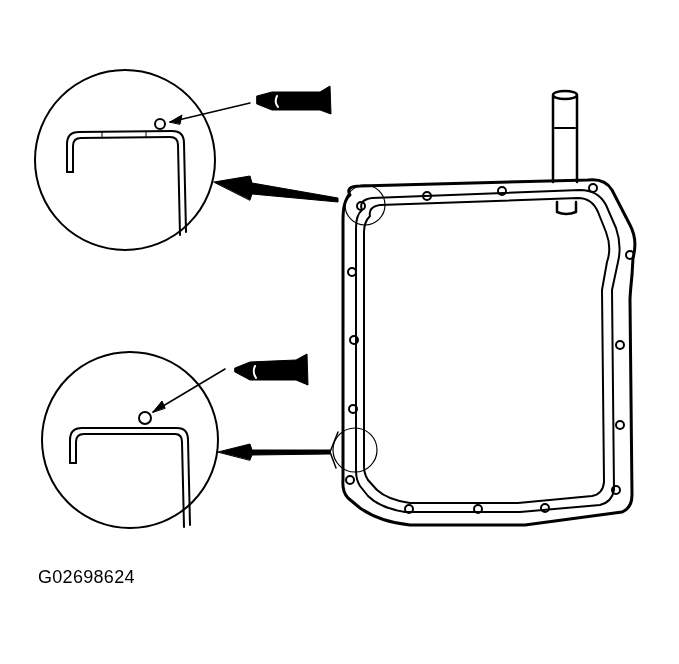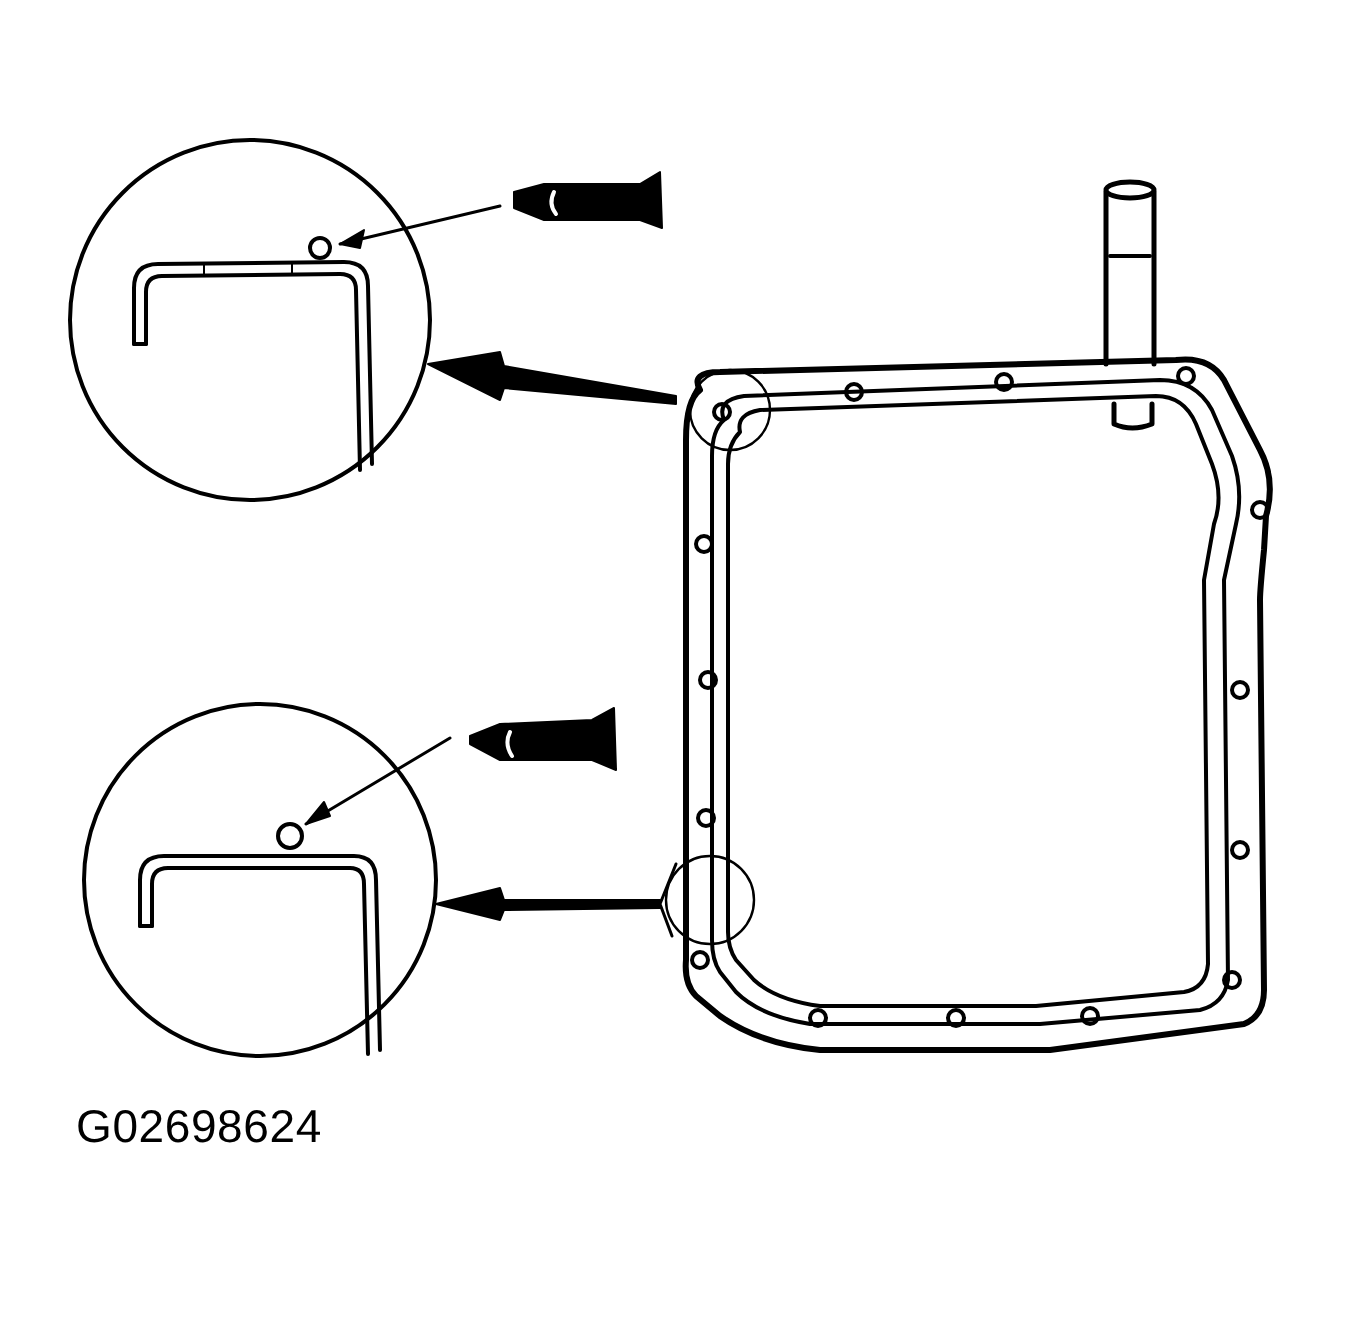--- a/index.html
+++ b/index.html
@@ -1,21 +1,21 @@
 <!DOCTYPE html>
 <html><head>
   <meta charset="utf-8">
   <style>
     html, body { margin: 0; padding: 0; background: #ffffff; }
     body { width: 679px; height: 664px; position: relative; overflow: hidden; }
     #figure { position: absolute; left: 0; top: 0; width: 679px; height: 664px; }
     .caption {
-      position: absolute; left: 38px; top: 550px;
+      position: absolute; left: 38px; top: 567px;
       font-family: "Liberation Sans", sans-serif;
-      font-size: 23px; font-weight: normal; color: #000000; letter-spacing: 0.3px;
+      font-size: 18px; font-weight: normal; color: #000000; letter-spacing: 0.3px;
     }
   </style>
 </head>
 <body>
 
 <svg id="figure" viewBox="0 0 679 664" xmlns="http://www.w3.org/2000/svg">
   <g fill="none" stroke="#000" stroke-linecap="round" stroke-linejoin="round">
 
     <g>
       <circle cx="125" cy="160" r="90" stroke-width="2"></circle>

